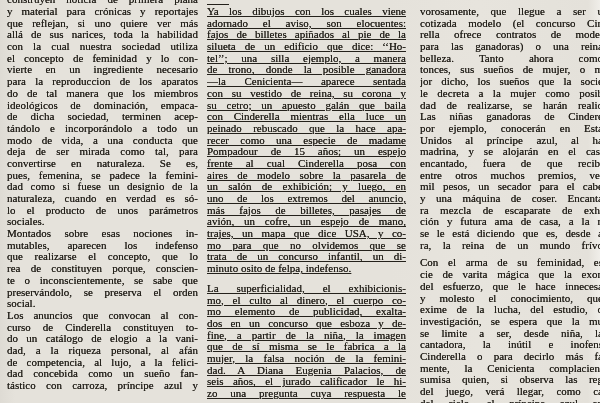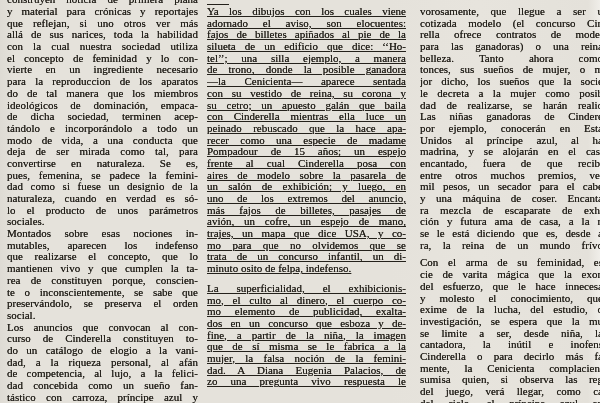--- a/index.html
+++ b/index.html
@@ -33,42 +33,41 @@
 </style>
 </head>
 <body>
 
 <div class="page">
   <div class="col col-left">
       <div class="clip" style="height: 6px;">
         <div class="line" style="margin-top: -5.7px;">construyen noticia de primera plana</div>
       </div>
       <div class="line">y material para crónicas y reportajes</div>
-      <div class="line">que reflejan, si uno otros ver más</div>
+      <div class="line">que reflejan, si uno quiere ver más</div>
       <div class="line">allá de sus narices, toda la habilidad</div>
       <div class="line">con la cual nuestra sociedad utiliza</div>
       <div class="line">el concepto de feminidad y lo con-</div>
       <div class="line">vierte en un ingrediente necesario</div>
       <div class="line">para la reproduccion de los aparatos</div>
       <div class="line">do de tal manera que los miembros</div>
       <div class="line">ideológicos de dominación, empaca-</div>
       <div class="line">de dicha sociedad, terminen acep-</div>
       <div class="line">tándolo e incorporándolo a todo un</div>
       <div class="line">modo de vida, a una conducta que</div>
       <div class="line">deja de ser mirada como tal, para</div>
       <div class="line">convertirse en naturaleza. Se es,</div>
       <div class="line">pues, femenina, se padece la femini-</div>
       <div class="line">dad como si fuese un designio de la</div>
       <div class="line">naturaleza, cuando en verdad es só-</div>
       <div class="line">lo el producto de unos parámetros</div>
       <div class="line noj">sociales.</div>
       <div class="line">Montados sobre esas nociones in-</div>
       <div class="line">mutables, aparecen los indefenso</div>
       <div class="line">que realizarse el concepto, que lo</div>
-      <div class="line">mantienen vivo y que cumplen la ta-</div>
       <div class="line">rea de constituyen porque, conscien-</div>
       <div class="line">te o inconscientemente, se sabe que</div>
       <div class="line">preservándolo, se preserva el orden</div>
       <div class="line noj">social.</div>
       <div class="line">Los anuncios que convocan al con-</div>
       <div class="line">curso de Cinderella constituyen to-</div>
       <div class="line">do un catálogo de elogio a la vani-</div>
       <div class="line">dad, a la riqueza personal, al afán</div>
       <div class="line">de competencia, al lujo, a la felici-</div>
       <div class="line">dad concebida como un sueño fan-</div>
@@ -104,21 +103,22 @@
       <div class="line noj">minuto osito de felpa, indefenso.</div>
       <div class="spacer" style="height: 8px;"></div>
       <div class="line">La superficialidad, el exhibicionis-</div>
       <div class="line">mo, el culto al dinero, el cuerpo co-</div>
       <div class="line">mo elemento de publicidad, exalta-</div>
       <div class="line">dos en un concurso que esboza y de-</div>
       <div class="line">fine, a partir de la niña, la imagen</div>
       <div class="line">que de sí misma se le fabrica a la</div>
       <div class="line">mujer, la falsa noción de la femini-</div>
       <div class="line">dad. A Diana Eugenia Palacios, de</div>
-      <div class="line">zo una pregunta vivo respuesta le</div>
+      <div class="line">seis años, el jurado calificador le hi-</div>
+      <div class="line">zo una pregunta cuya respuesta le</div>
     </div>
   <div class="col col-right">
       <div class="spacer" style="height: 6px;"></div>
       <div class="line">vorosamente, que llegue a ser u</div>
       <div class="line">cotizada modelo (el concurso Cin</div>
       <div class="line">rella ofrece contratos de model</div>
       <div class="line">para las ganadoras) o una reina</div>
       <div class="line">belleza. Tanto ahora como</div>
       <div class="line">tonces, sus sueños de mujer, o m</div>
       <div class="line">jor dicho, los sueños que la socie</div>

